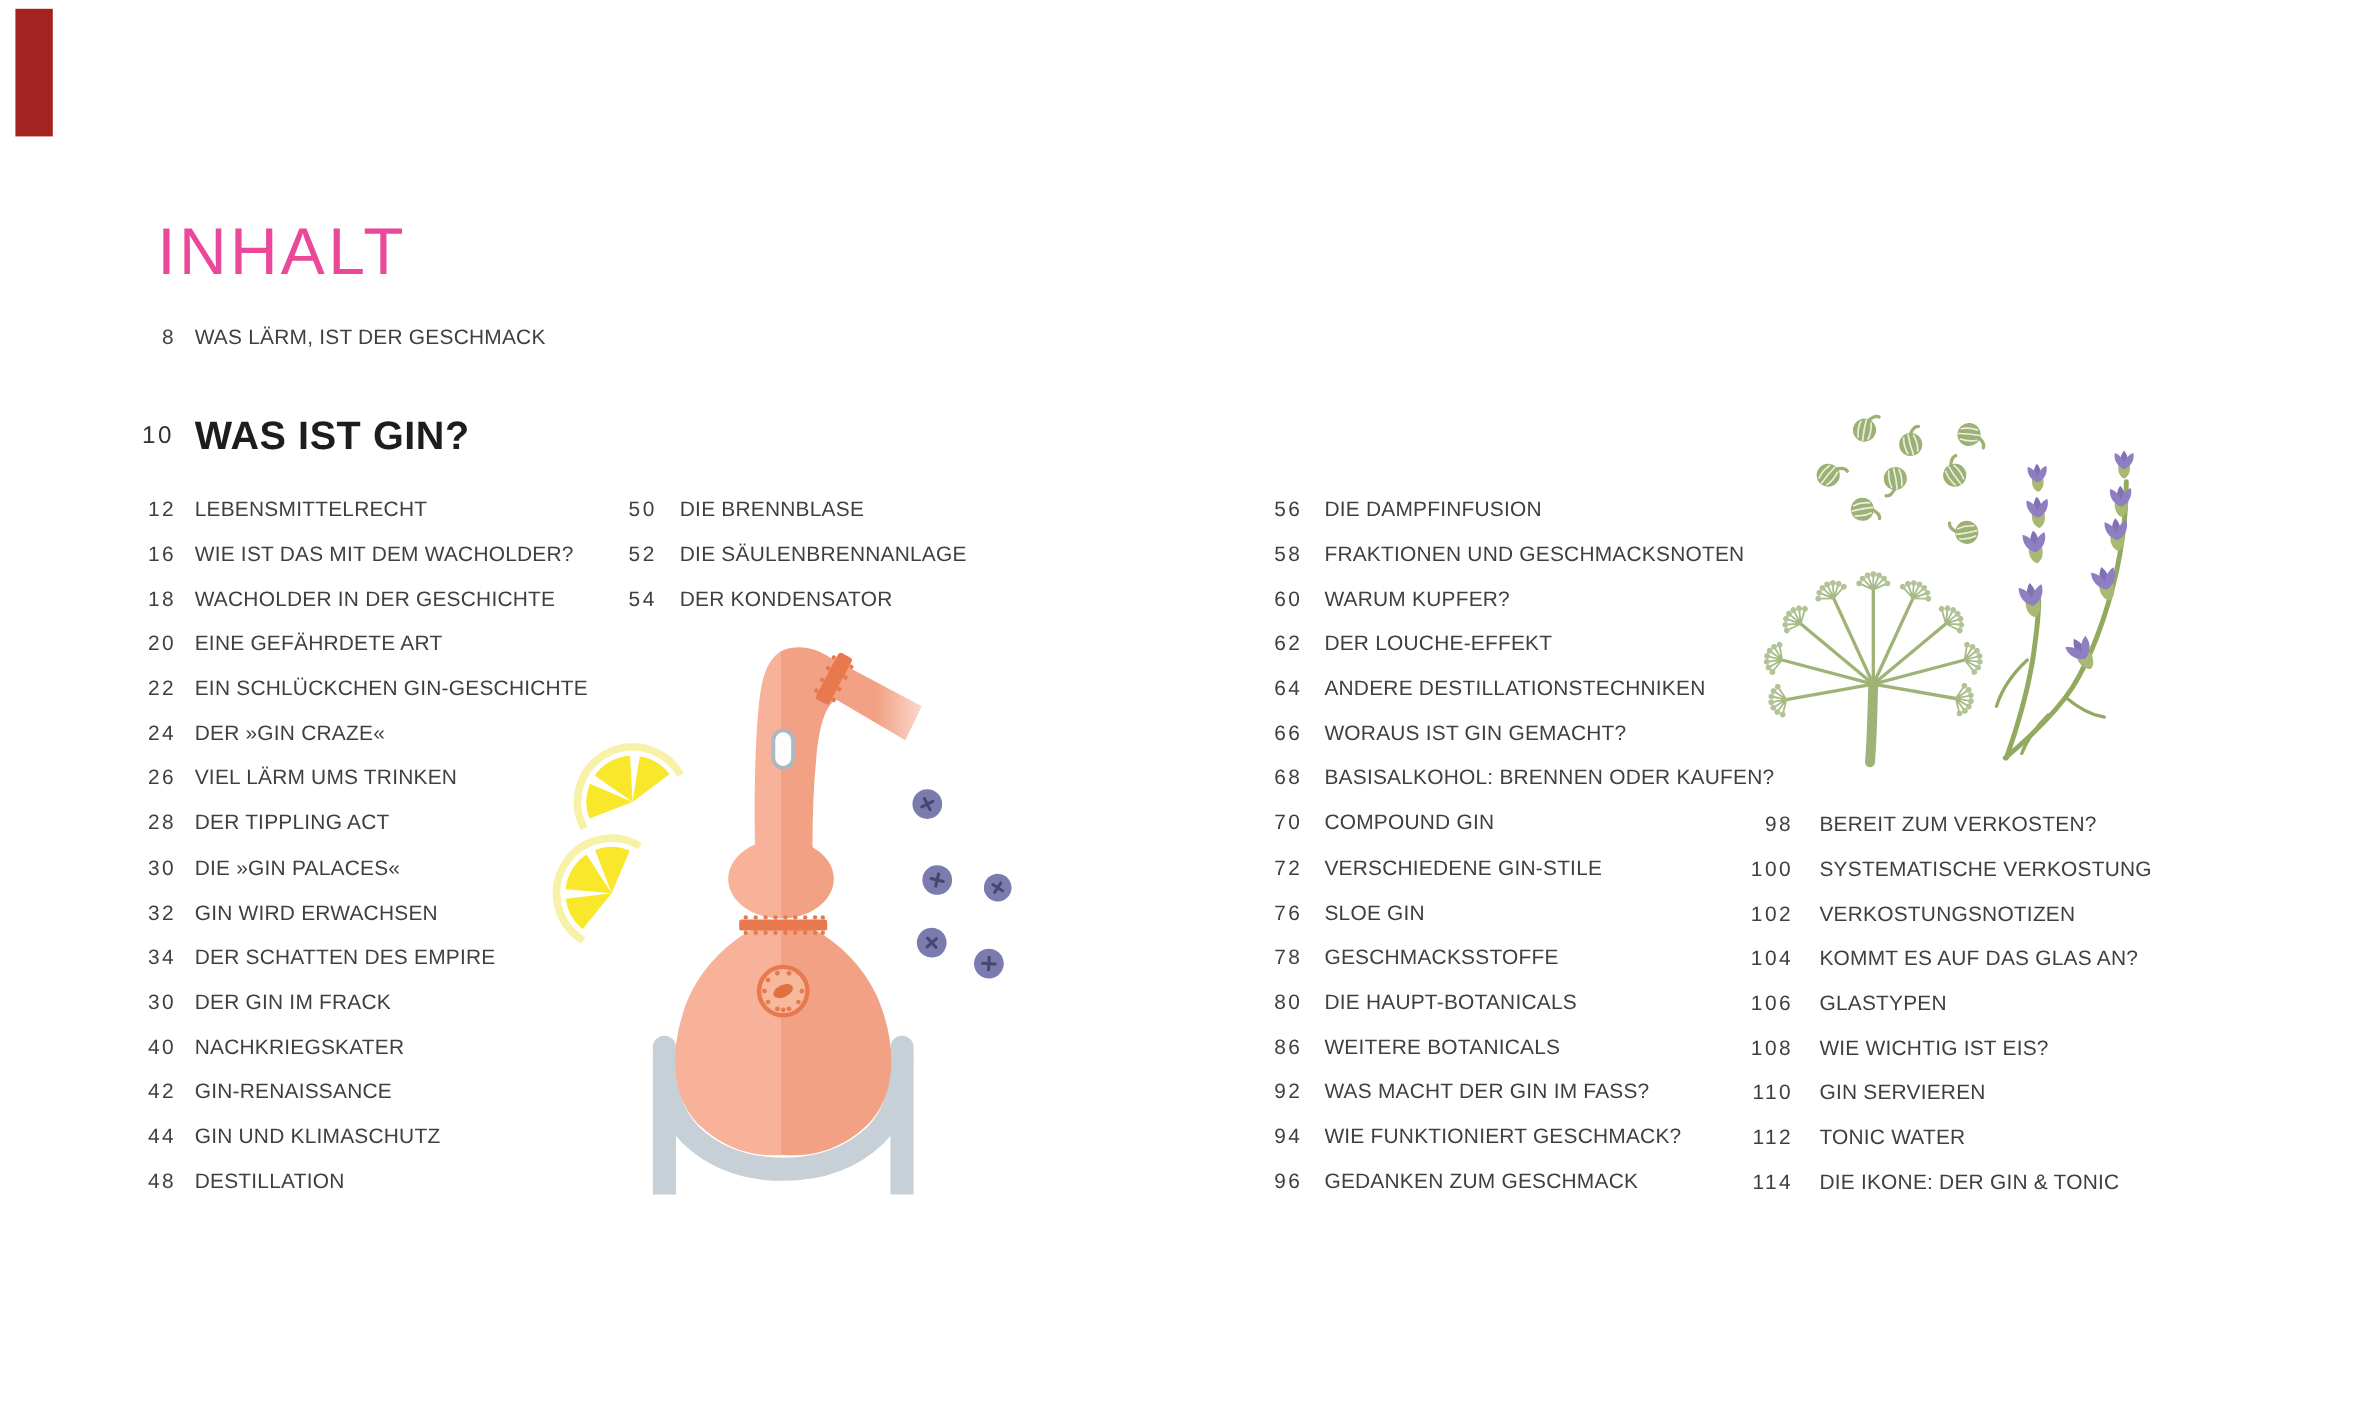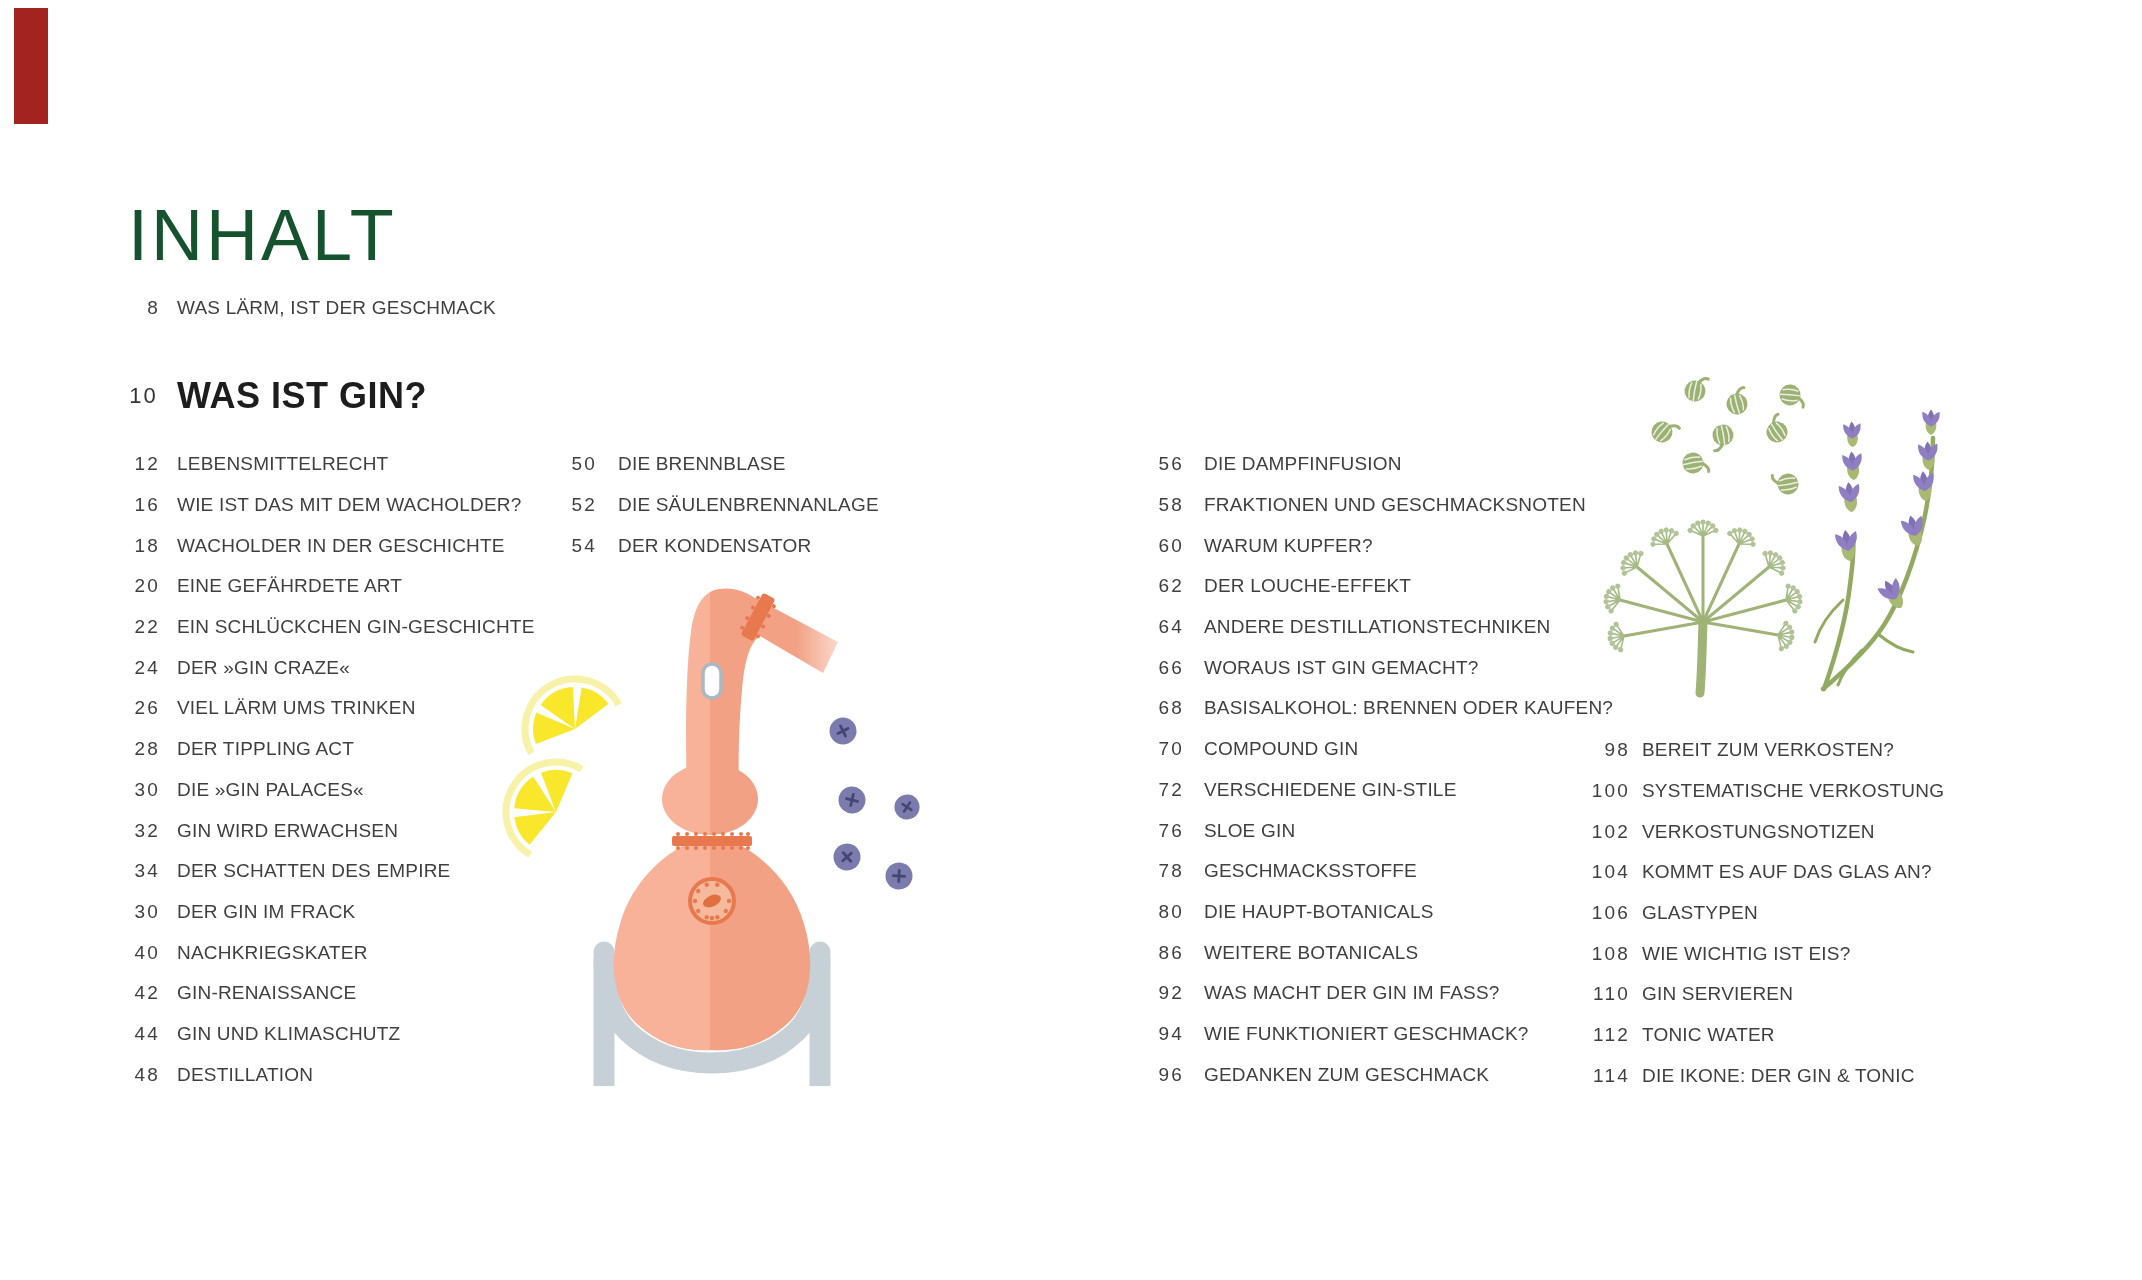--- a/index.html
+++ b/index.html
@@ -2,22 +2,22 @@
 <html><head>
 <meta charset="utf-8">
 <style>
   html,body{margin:0;padding:0}
   body{
     width:2142px;height:1280px;position:relative;overflow:hidden;
     background:#ffffff;font-family:"Liberation Sans",sans-serif;
   }
   #corner-marker{position:absolute;left:14px;top:8px;width:34px;height:116px;background:#a32321}
   #inhalt{
-    position:absolute;left:128px;top:199px;font-size:72px;font-weight:300;
-    letter-spacing:3px;color:#14532d;line-height:1;
+    position:absolute;left:143px;top:199px;font-size:60px;font-weight:300;
+    letter-spacing:3px;color:#ec4899;line-height:1;
   }
   .rowflex{display:flex;align-items:center;white-space:nowrap}
   .toc{position:absolute;color:#3f3f3f;font-size:19px}
   .row{height:40.7px;display:flex;align-items:center;white-space:nowrap}
   .num{text-align:right;letter-spacing:2.2px;flex:none}
   .lbl{letter-spacing:0.2px}
   #row8{position:absolute;left:96px;top:288px;height:40.7px;color:#3f3f3f;font-size:19px}
   #row8 .num{width:64px}
   #row8 .lbl{margin-left:17px}
   #row10{position:absolute;left:96px;top:374px;display:flex;align-items:center;color:#333}
@@ -27,21 +27,21 @@
   #col1 .num{width:64px}
   #col1 .lbl{margin-left:17px}
   #col2{left:530px;top:444px}
   #col2 .num{width:67px}
   #col2 .lbl{margin-left:21px}
   #col3{left:1120px;top:444px}
   #col3 .num{width:64px}
   #col3 .lbl{margin-left:20px}
   #col4{left:1560px;top:730px}
   #col4 .num{width:70px}
-  #col4 .lbl{margin-left:12px}
+  #col4 .lbl{margin-left:24px}
   #art{position:absolute;left:0;top:0;pointer-events:none}
 </style>
 </head>
 <body>
 
 <div id="corner-marker"></div>
 
 <div id="inhalt">INHALT</div>
 
 <div id="row8" class="rowflex">

